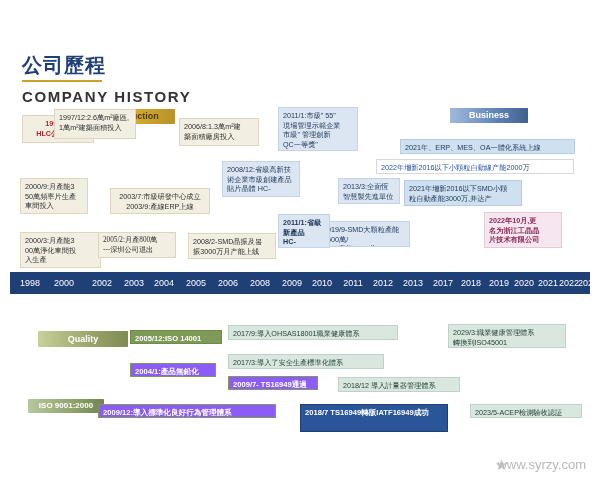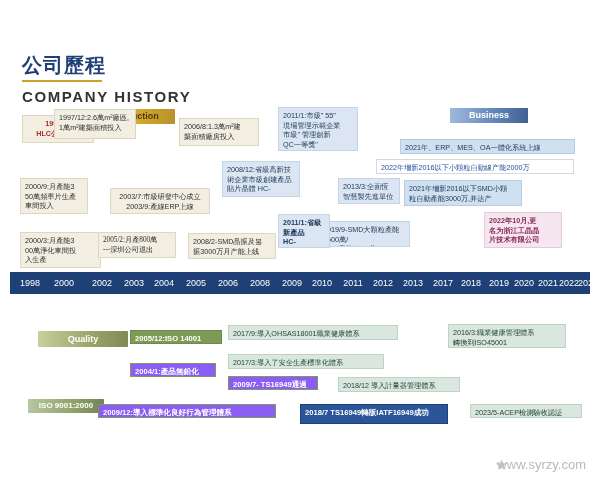--- a/index.html
+++ b/index.html
@@ -197,33 +197,33 @@
     <div class="axis-year" style="left:483px;width:32px;">2019</div>
     <div class="axis-year" style="left:508px;width:32px;">2020</div>
     <div class="axis-year" style="left:532px;width:32px;">2021</div>
     <div class="axis-year" style="left:553px;width:32px;">2022</div>
     <div class="axis-year" style="left:573px;width:30px;">2023</div>
 
     <div class="box b-green bold" style="left:130px;top:294px;width:92px;height:14px;line-height:9px;font-size:7.6px;">2005/12:ISO 14001</div>
 
     <div class="box b-teal" style="left:228px;top:289px;width:170px;height:15px;line-height:9px;">2017/9:導入OHSAS18001職業健康體系</div>
 
-    <div class="box b-teal" style="left: 448px; top: 288px; width: 118px; height: 24px; white-space: pre-line;">2016/3:職業健康管理體系
+    <div class="box b-teal" style="left: 448px; top: 288px; width: 118px; height: 24px; white-space: pre-line;">2029/3:職業健康管理體系
 轉換到ISO45001</div>
 
     <div class="box b-green2 bold" style="left:130px;top:327px;width:86px;height:14px;line-height:9px;font-size:7.6px;">2004/1:產品無鉛化</div>
 
     <div class="box b-teal" style="left:228px;top:318px;width:156px;height:15px;line-height:9px;">2017/3:導入了安全生產標準化體系</div>
 
     <div class="box b-green2 bold" style="left:228px;top:340px;width:90px;height:14px;line-height:9px;font-size:7.6px;">2009/7- TS16949通過</div>
 
     <div class="box b-teal" style="left:338px;top:341px;width:122px;height:15px;line-height:9px;">2018/12  導入計量器管理體系</div>
 
     <div class="box b-green2 bold" style="left:98px;top:368px;width:178px;height:14px;line-height:9px;font-size:7.6px;">2009/12:導入標準化良好行為管理體系</div>
 
-    <div class="box b-blue-dark bold" style="left:300px;top:368px;width:148px;height:20px;line-height:9px;font-size:7.6px;">2018/7  TS16949轉版IATF16949成功</div>
+    <div class="box b-blue-dark bold" style="left:300px;top:368px;width:148px;height:28px;line-height:9px;font-size:7.6px;">2018/7  TS16949轉版IATF16949成功</div>
 
     <div class="box b-teal" style="left:470px;top:368px;width:112px;height:14px;line-height:9px;">2023/5-ACEP檢測驗收認証</div>
 
     <div class="wm-mark">★</div>
     <div class="watermark">www.syrzy.com</div>
   </div>
 </div>
 
 </body></html>

